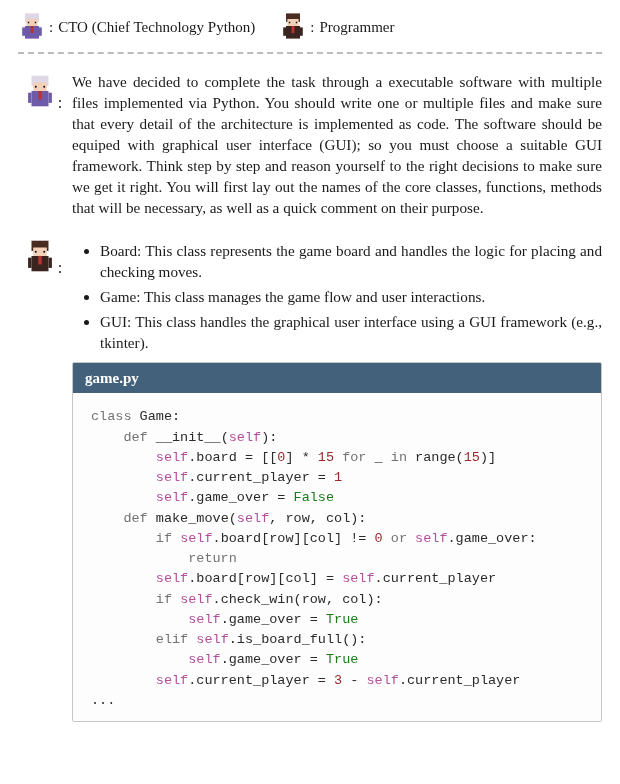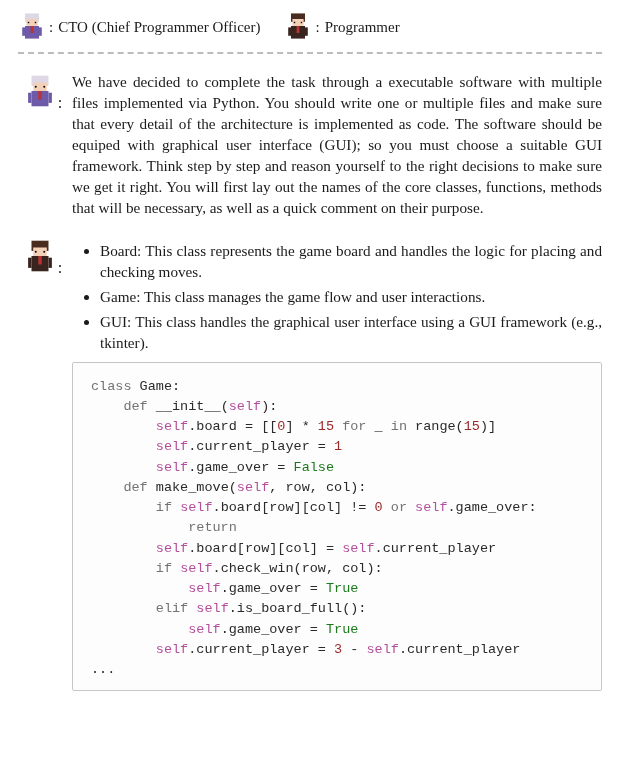--- a/index.html
+++ b/index.html
@@ -125,21 +125,21 @@
           <rect x="6" y="5" width="8" height="5" fill="#f3d1b8"></rect>
           <rect x="7" y="7" width="1" height="1" fill="#000"></rect>
             <rect x="12" y="7" width="1" height="1" fill="#000"></rect>
           <rect x="5" y="10" width="10" height="9" fill="#6d5aa8"></rect>
           <rect x="9" y="10" width="2" height="5" fill="#b33"></rect>
           <rect x="3" y="11" width="2" height="6" fill="#6d5aa8"></rect>
           <rect x="15" y="11" width="2" height="6" fill="#6d5aa8"></rect>
         </svg>
       </span>
       <span class="colon">:</span>
-      <span>CTO (Chief Programmer Officer)</span>
+      <span>CTO (Chief Technology Python)</span>
     </span>
     <span style="width:12px"></span>
     <span class="legend-item">
       <span class="avatar small">
         <svg viewBox="0 0 20 22">
           <rect x="5" y="1" width="10" height="6" fill="#4a2b1f"></rect>
           <rect x="6" y="5" width="8" height="5" fill="#f3d1b8"></rect>
           <rect x="7" y="7" width="1" height="1" fill="#000"></rect>
             <rect x="12" y="7" width="1" height="1" fill="#000"></rect>
           <rect x="5" y="10" width="10" height="9" fill="#3a2420"></rect>
@@ -193,20 +193,21 @@
       <span class="speak-colon">:</span>
     </div>
     <div class="body-col">
       <ul class="bullets">
         <li>Board: This class represents the game board and handles the logic for placing and checking moves.</li>
         <li>Game: This class manages the game flow and user interactions.</li>
         <li>GUI: This class handles the graphical user interface using a GUI framework (e.g., tkinter).</li>
       </ul>
 
       <div class="code-card">
+        <div class="code-title">game.py</div>
         <div class="code-body" id="code-body"><span class="kw">class</span> Game:
     <span class="kw">def</span> __init__(<span class="self">self</span>):
         <span class="self">self</span>.board = [[<span class="num">0</span>] * <span class="num">15</span> <span class="kw">for</span> _ <span class="kw">in</span> range(<span class="num">15</span>)]
         <span class="self">self</span>.current_player = <span class="num">1</span>
         <span class="self">self</span>.game_over = <span class="bool">False</span>
     <span class="kw">def</span> make_move(<span class="self">self</span>, row, col):
         <span class="kw">if</span> <span class="self">self</span>.board[row][col] != <span class="num">0</span> <span class="kw">or</span> <span class="self">self</span>.game_over:
             <span class="kw">return</span>
         <span class="self">self</span>.board[row][col] = <span class="self">self</span>.current_player
         <span class="kw">if</span> <span class="self">self</span>.check_win(row, col):

